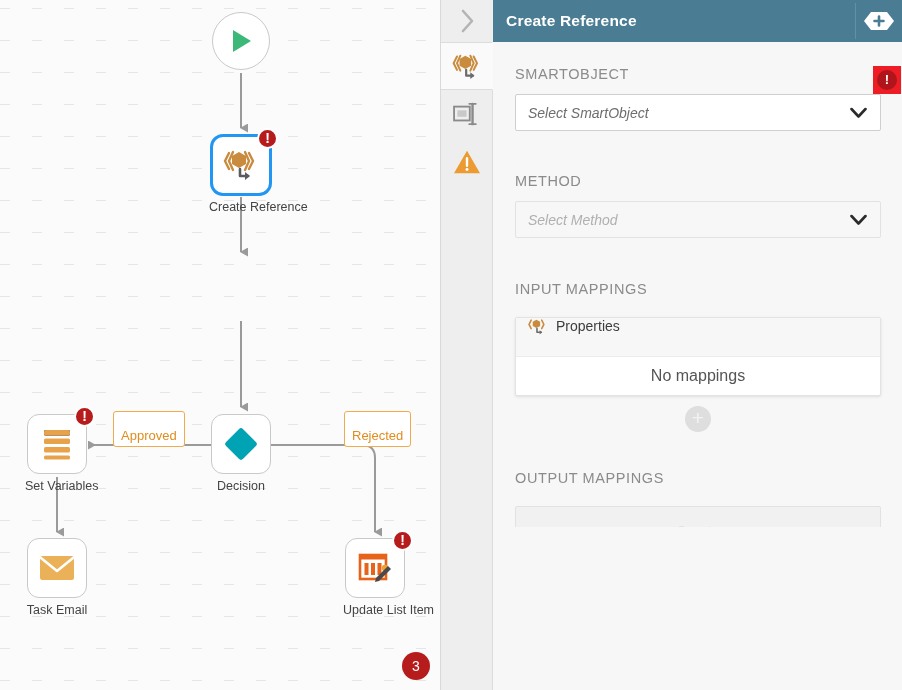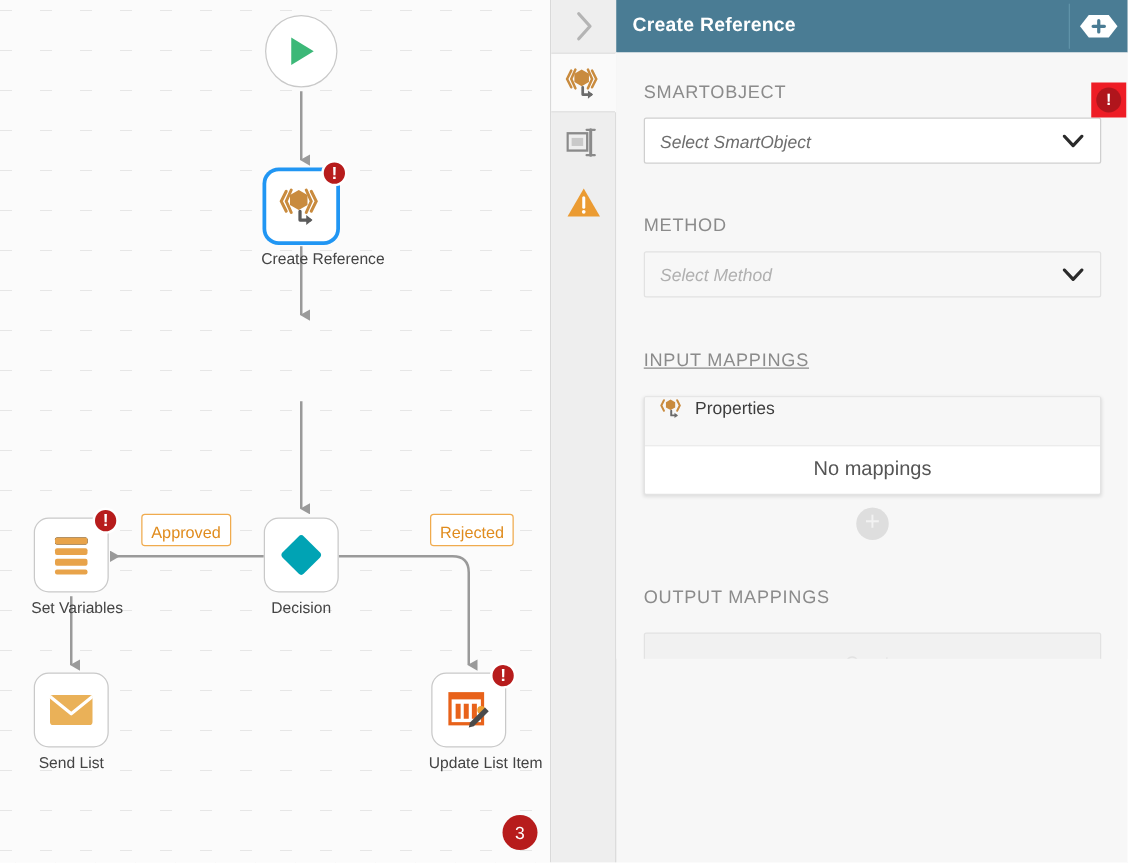--- a/index.html
+++ b/index.html
@@ -90,21 +90,21 @@
   }
 
   .branch-label {
     position: absolute;
     z-index: 4;
     background: #ffffff;
     border: 1px solid #f0ab4e;
     border-radius: 3px;
     color: #e08c1e;
     font-size: 13px;
-    padding: 6px 7px 3px 7px;
+    padding: 16px 7px 3px 7px;
     white-space: nowrap;
   }
 
   .count-badge {
     position: absolute;
     right: 10px; bottom: 10px;
     width: 28px; height: 28px;
     border-radius: 50%;
     background: #b71c1c;
     color: #ffffff;
@@ -379,21 +379,21 @@
       <div class="node-label">Set Variables</div>
     </div>
 
     <div class="node" style="left:25px; top:538px;">
       <div class="node-box">
         <svg width="36" height="28" viewBox="0 0 36 28">
           <rect x="1" y="2" width="34" height="24" rx="2.5" fill="#eab158"></rect>
           <path d="M2,4 L18,17 L34,4" fill="none" stroke="#ffffff" stroke-width="2.6" stroke-linecap="round" stroke-linejoin="round"></path>
         </svg>
       </div>
-      <div class="node-label">Send List</div>
+      <div class="node-label">Task Email</div>
     </div>
 
     <div class="node" style="left:343px; top:538px;">
       <div class="node-box">
         <svg width="34" height="32" viewBox="0 0 34 32">
           <rect x="2" y="3" width="26" height="24" fill="none" stroke="#e8621a" stroke-width="2.6"></rect>
           <rect x="2" y="3" width="26" height="4.5" fill="#e8621a"></rect>
           <rect x="6.5" y="11" width="4" height="12" fill="#e8621a"></rect>
           <rect x="13" y="11" width="4" height="12" fill="#e8621a"></rect>
           <rect x="19.5" y="11" width="4" height="12" fill="#e8621a"></rect>
@@ -479,21 +479,21 @@
 
       <div class="section-label" style="margin-top:42px;">METHOD</div>
 
       <div class="dropdown disabled">
         <span class="ph">Select Method</span>
         <svg class="chev" width="17" height="11" viewBox="0 0 17 11">
           <path d="M1.5,1.5 L8.5,9 L15.5,1.5" fill="none" stroke="#2b2b2b" stroke-width="2.6" stroke-linecap="round" stroke-linejoin="round"></path>
         </svg>
       </div>
 
-      <div class="section-label" style="margin-top:43px;text-decoration:underline;">INPUT MAPPINGS</div>
+      <div class="section-label" style="margin-top:43px;">INPUT MAPPINGS</div>
 
       <div class="map-card" style="margin-top:20px;">
         <div class="map-card-head">
           <svg width="19" height="17" viewBox="0 0 36 32">
             <path d="M6,4 L2,12 L6,20" fill="none" stroke="#c98b3e" stroke-width="3" stroke-linecap="round"></path>
             <path d="M26,4 L30,12 L26,20" fill="none" stroke="#c98b3e" stroke-width="3" stroke-linecap="round"></path>
             <path d="M16,3 L23,7 L23,15 L16,19 L9,15 L9,7 Z" fill="#c98b3e"></path>
             <path d="M17,20 L17,27 L25,27" fill="none" stroke="#6b6b6b" stroke-width="3" stroke-linecap="round" stroke-linejoin="round"></path>
             <path d="M22,23 L27,27 L22,31 Z" fill="#6b6b6b"></path>
           </svg>

